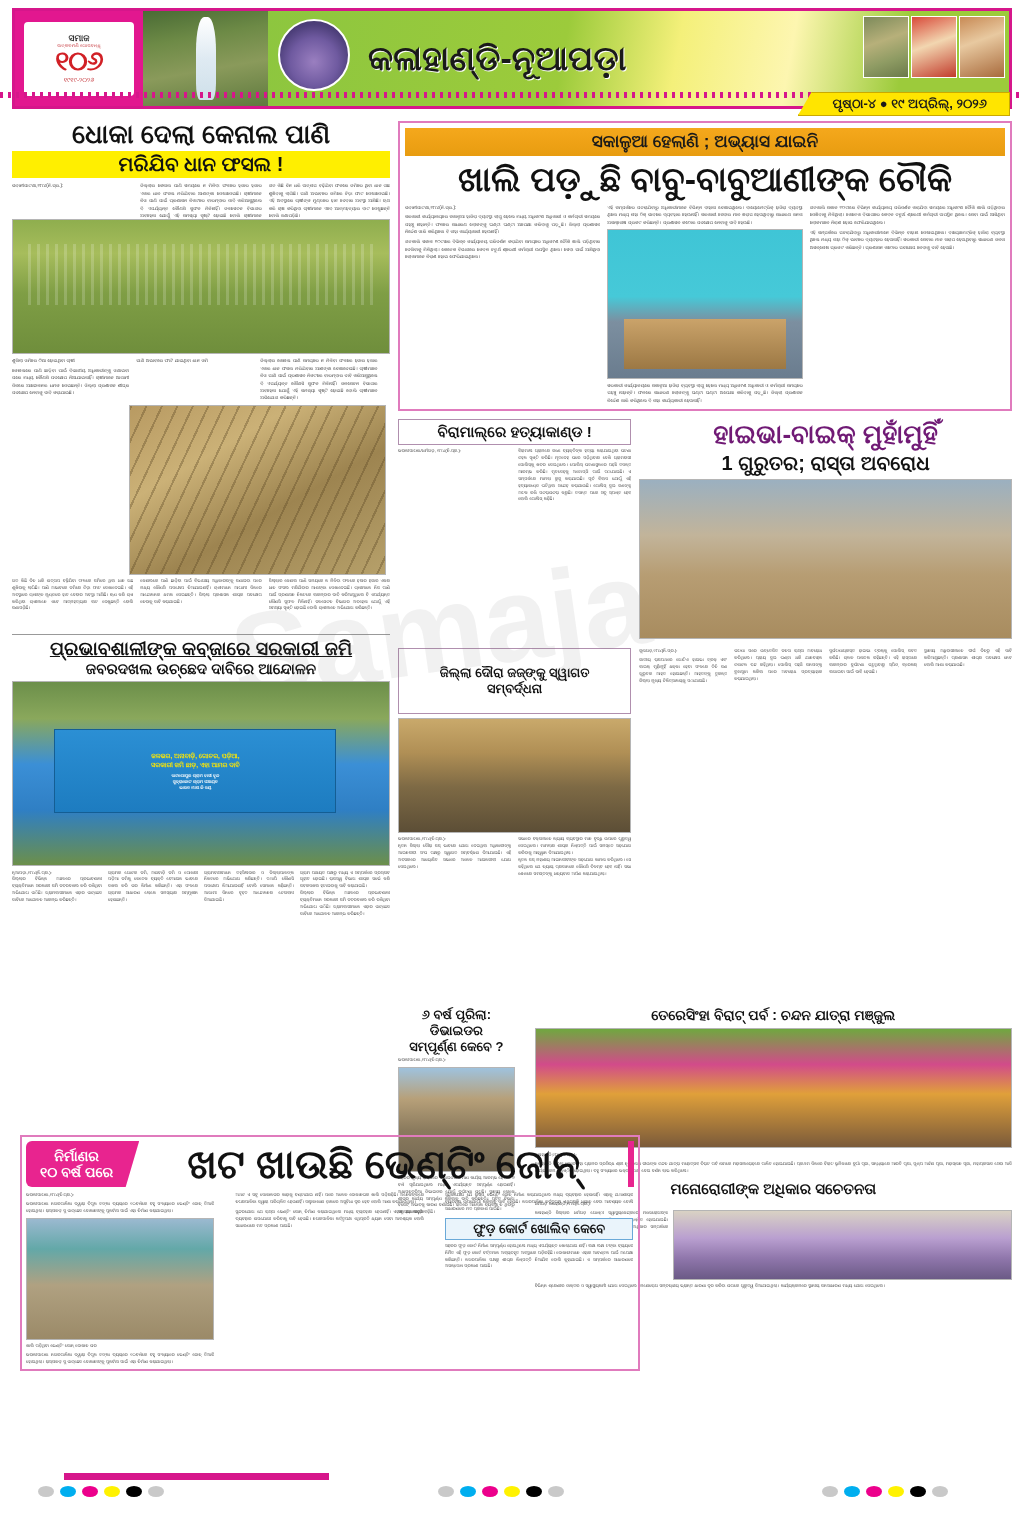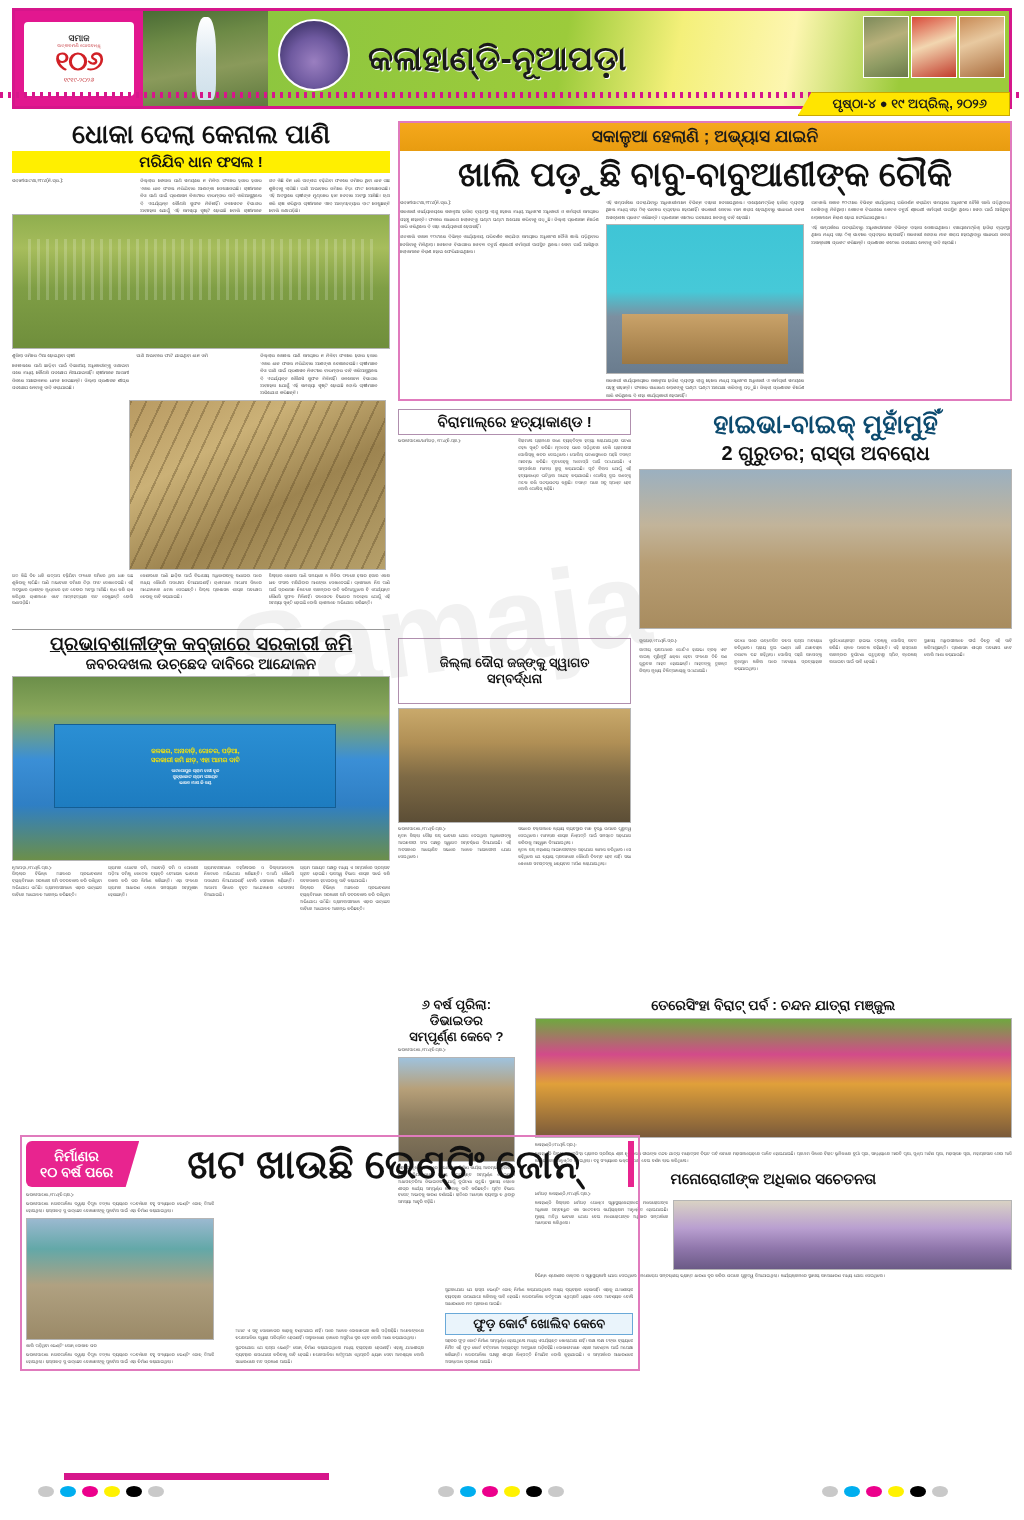--- a/index.html
+++ b/index.html
@@ -100,30 +100,30 @@
     display:flex; flex-direction:column; align-items:center; justify-content:center; gap:1px;
   }
   .banner .b1 { font-size:6.5px; color:#ffe800; }
   .banner .b3 { font-size:4.4px; color:#fff; }
 
   
   .grid { display:flex; gap:8px; margin-top:12px; }
   .col-left { width: 378px; flex:0 0 378px; }
   .col-right { flex:1; }
 
-  .box { border:1px solid #b08fae; }
+  .box { border:1px solid #b08fae; padding:5px; }
   .box-pink { border:2px solid #e07bbd; }
 
   .twocol { column-count:2; column-gap:7px; }
   .threecol { column-count:3; column-gap:7px; }
   .fourcol { column-count:4; column-gap:6px; }
 
   .sec-title-sm { font-size:15px; font-weight:bold; text-align:center; color:#111; }
   .sec-title-md { font-size:20px; font-weight:bold; text-align:center; color:#111; }
-  .sec-title-lg { font-size:26px; font-weight:bold; text-align:center; color:#0c4a6e; }
+  .sec-title-lg { font-size:26px; font-weight:bold; text-align:center; color:#701a75; }
 
   .boxed-hd { border:1px solid #6aa9d8; background:#eaf4fb; font-size:13px; font-weight:bold; text-align:center; padding:2px; color:#111;}
 
   .badge-pink {
     background:#e8248f; color:#fff; font-weight:bold; font-size:14px; line-height:1.15;
     padding:7px 26px 7px 14px; border-radius:6px 0 0 6px;
     clip-path: polygon(0 0, 100% 0, 88% 100%, 0 100%);
     text-align:center;
   }
 
@@ -174,21 +174,21 @@
   <div class="mh-dateribbon">ପୃଷ୍ଠା-୪  ●  ୧୯ ଅପ୍ରିଲ୍, ୨୦୨୬</div>
 
   <div class="wm">Samaja</div>
 
   <div class="grid">
 
     <div class="col-left">
 
       <div>
         <div class="hl-main" style="font-size:26px;">ଧୋକା ଦେଲା କେନାଲ ପାଣି</div>
-        <div class="hl-yellow" style="font-size:15px; margin-top:3px;">ମରିଯିବ ଧାନ ଫସଲ !</div>
+        <div class="hl-yellow" style="font-size:20px; margin-top:3px;">ମରିଯିବ ଧାନ ଫସଲ !</div>
 
         <div class="threecol" style="margin-top:4px; height:34px;">
           <div class="copy">ଭବାନୀପାଟଣା,୧୮ା୪(ନି.ପ୍ର.):</div>
           <div class="copy">ଜିଲ୍ଲାର କେନାଲ ପାଣି ସମୟରେ ନ ମିଳିବା ଫଳରେ ହଜାର ହଜାର ଏକର ଧାନ ଫସଲ ମରିଯିବାର ଆଶଙ୍କା ଦେଖାଦେଇଛି। ଚାଷୀମାନେ ନିଜ ପାଣି ପାଇଁ ପ୍ରଶାସନ ନିକଟରେ ବାରମ୍ବାର ଦାବି କରିଆସୁଥିଲେ ବି ଏପର୍ଯ୍ୟନ୍ତ କୌଣସି ସୁଫଳ ମିଳିନାହିଁ। ଜଳସେଚନ ବିଭାଗର ଅବହେଳା ଯୋଗୁଁ ଏହି ସମସ୍ୟା ସୃଷ୍ଟି ହୋଇଛି ବୋଲି ଚାଷୀମାନେ ଅଭିଯୋଗ କରିଛନ୍ତି।</div>
           <div class="copy">ଗତ କିଛି ଦିନ ଧରି ଉତ୍ତାପ ବଢ଼ିଯିବା ଫଳରେ ଜମିରେ ଥିବା ଧାନ ଗଛ ଶୁଖିବାକୁ ଲାଗିଛି। ପାଣି ଅଭାବରେ ଜମିରେ ଚିଡ଼ା ଫାଟ ଦେଖାଦେଇଛି। ଏହି ଅବସ୍ଥାରେ ଚାଷୀଙ୍କ ମୁଣ୍ଡରେ ହାତ ଦେବାର ଅବସ୍ଥା ଆସିଛି। ଋଣ କରି ଚାଷ କରିଥିବା ଚାଷୀମାନେ ଏବେ ଆତ୍ମହତ୍ୟାର ବାଟ ଦେଖୁଛନ୍ତି ବୋଲି ଜଣାପଡ଼ିଛି।</div>
         </div>
 
         <div class="photo ph-field" style="height:135px; margin-top:3px;"></div>
 
         <div style="display:flex; gap:7px; margin-top:3px;">
@@ -270,21 +270,21 @@
             <div class="sec-title-sm">ବିରାମାଲ୍‌ରେ ହତ୍ୟାକାଣ୍ଡ !</div>
           </div>
           <div class="twocol" style="margin-top:3px; height:195px;">
             <div class="copy sm">ଭବାନୀପାଟଣା/ଧର୍ମଗଡ଼, ୧୮ା୪(ନି.ପ୍ର.):</div>
             <div class="copy sm">ବିରାମାଲ ଗ୍ରାମରେ ଜଣେ ବ୍ୟକ୍ତିଙ୍କ ହତ୍ୟା କରାଯାଇଥିବା ଘଟଣା ଚହଳ ସୃଷ୍ଟି କରିଛି। ମୃତଦେହ ଘରେ ପଡ଼ିଥିବାର ଦେଖି ଗ୍ରାମବାସୀ ପୋଲିସ୍‌କୁ ଖବର ଦେଇଥିଲେ। ପୋଲିସ୍ ଘଟଣାସ୍ଥଳରେ ପହଞ୍ଚି ତଦନ୍ତ ଆରମ୍ଭ କରିଛି। ମୃତଦେହକୁ ଅଟୋପ୍‌ସି ପାଇଁ ପଠାଯାଇଛି। ଏ ସମ୍ପର୍କରେ ମାମଲା ରୁଜୁ କରାଯାଇଛି। ପୂର୍ବ ବିବାଦ ଯୋଗୁଁ ଏହି ହତ୍ୟାକାଣ୍ଡ ଘଟିଥିବା ସନ୍ଦେହ କରାଯାଉଛି। ପୋଲିସ୍ ଦୁଇ ଜଣଙ୍କୁ ଅଟକ ରଖି ପଚରାଉଚରା କରୁଛି। ତଦନ୍ତ ପରେ ସବୁ ସ୍ପଷ୍ଟ ହେବ ବୋଲି ପୋଲିସ୍ କହିଛି।</div>
           </div>
         </div>
 
         <div style="flex:1;">
           <div class="sec-title-lg">ହାଇଭା-ବାଇକ୍ ମୁହାଁମୁହିଁ</div>
-          <div class="sec-title-md" style="margin-top:2px;">2 ଗୁରୁତର; ରାସ୍ତା ଅବରୋଧ</div>
+          <div class="sec-title-md" style="margin-top:2px;">1 ଗୁରୁତର; ରାସ୍ତା ଅବରୋଧ</div>
           <div class="photo ph-truck" style="height:160px; margin-top:4px;"></div>
         </div>
       </div>
 
       <div style="display:flex; gap:8px; margin-top:5px;">
         <div style="width:38%;">
           <div class="box" style="padding:16px;">
             <div class="sec-title-sm" style="font-size:13px;">ଜିଲ୍ଲା ଦୌରା ଜଜ୍‌ଙ୍କୁ ସ୍ୱାଗତ ସମ୍ବର୍ଦ୍ଧନା</div>
           </div>
           <div class="photo ph-meeting" style="height:115px; margin-top:4px;"></div>
@@ -351,21 +351,21 @@
     <div class="box box-pink" style="padding:4px;">
       <div style="display:flex; align-items:center; gap:8px;">
         <div class="badge-pink">
           <span>ନିର୍ମାଣର</span><br>
           <span>୧୦ ବର୍ଷ ପରେ</span>
         </div>
         <div class="hl-main" style="font-size:40px; flex:1;">ଖଟ ଖାଉଛି ଭେଣ୍ଟିଂ ଜୋନ୍</div>
         <div class="vbar-pink" style="height:46px;"></div>
       </div>
 
-      <div style="display:flex; gap:21px; margin-top:5px;align-items:flex-end;">
+      <div style="display:flex; gap:21px; margin-top:5px;">
         <div style="width:31%;">
           <div class="copy sm">ଭବାନୀପାଟଣା,୧୮ା୪(ନି.ପ୍ର.):</div>
           <div class="copy sm" style="margin-top:2px;">ଭବାନୀପାଟଣା ନଗରପାଳିକା ଦ୍ୱାରା ବିପୁଳ ଟଙ୍କା ବ୍ୟୟରେ ୧୦ବର୍ଷରେ ବହୁ ସଂଖ୍ୟାରେ ଭେଣ୍ଟିଂ ଜୋନ୍ ତିଆରି ହୋଇଥିଲା। ରାସ୍ତାକଡ଼ ଦୁ ଉଚ୍ଛେଦ ଦୋକାନୀଙ୍କୁ ପୁନର୍ବାସ ପାଇଁ ଏହା ନିର୍ମାଣ କରାଯାଇଥିଲା।</div>
           <div class="photo ph-shed" style="height:122px; margin-top:3px;"></div>
           <div class="copy sm" style="margin-top:3px;">ଖାଲି ପଡ଼ିଥିବା ଭେଣ୍ଟିଂ ଜୋନ୍ ଦୋକାନ ଘର</div>
           <div class="copy sm" style="margin-top:2px;">ଭବାନୀପାଟଣା ନଗରପାଳିକା ଦ୍ୱାରା ବିପୁଳ ଟଙ୍କା ବ୍ୟୟରେ ୧୦ବର୍ଷରେ ବହୁ ସଂଖ୍ୟାରେ ଭେଣ୍ଟିଂ ଜୋନ୍ ତିଆରି ହୋଇଥିଲା। ରାସ୍ତାକଡ଼ ଦୁ ଉଚ୍ଛେଦ ଦୋକାନୀଙ୍କୁ ପୁନର୍ବାସ ପାଇଁ ଏହା ନିର୍ମାଣ କରାଯାଇଥିଲା।</div>
         </div>
         <div style="width:31%;">
           <div class="copy sm">ଅଥଚ ଏ ସବୁ ଦୋକାନଘର କାହାକୁ ବଣ୍ଟାଯାଇ ନାହିଁ। ପରେ ଅନେକ ଦୋକାନଘର ଖାଲି ପଡ଼ିରହିଛି। ଅନେକଙ୍କରେ ନଗରପାଳିକା ଦ୍ୱାରା ପରିଚାଳିତ ହେଉନାହିଁ। ତାଲୁକାଖାନା ଡ଼ାକରେ ଅସୁବିଧା ଦୂର ହେବ ବୋଲି ଆଶା କରାଯାଉଥିଲା।</div>
           <div class="copy sm" style="margin-top:3px;">ସୁନ୍ଦରଯୋଗ ଯେ ରାସ୍ତା ଭେଣ୍ଟିଂ ଜୋନ୍ ନିର୍ମାଣ କରାଯାଇଥିଲେ ମଧ୍ୟ ବ୍ୟବହାର ହେଉନାହିଁ। ଏହାକୁ ଯଥାଶୀଘ୍ର ବ୍ୟବହାର ଉପଯୋଗୀ କରିବାକୁ ଦାବି ହେଉଛି। ନଗରପାଳିକା କର୍ତ୍ତୃପକ୍ଷ ଏଥିପ୍ରତି ଧ୍ୟାନ ଦେବା ଆବଶ୍ୟକ ବୋଲି ସାଧାରଣରେ ମତ ପ୍ରକାଶ ପାଇଛି।</div>

